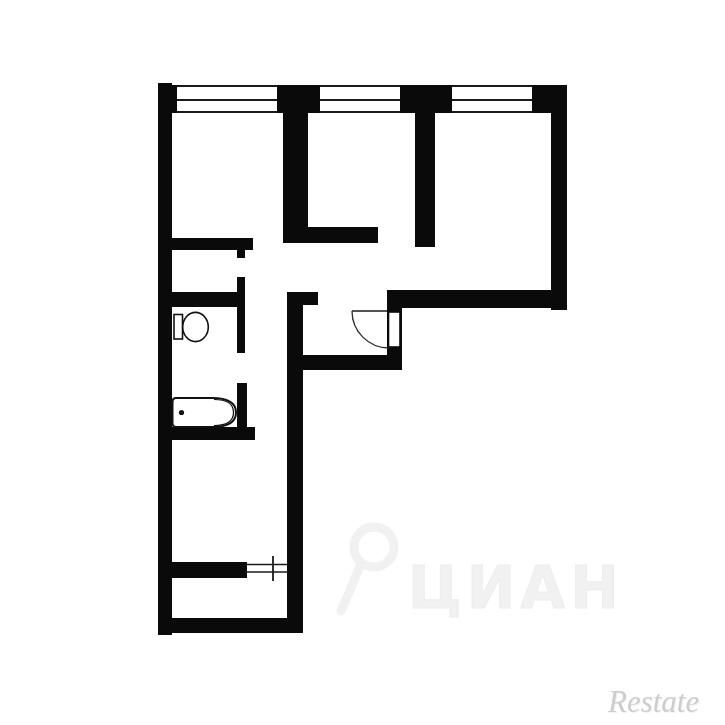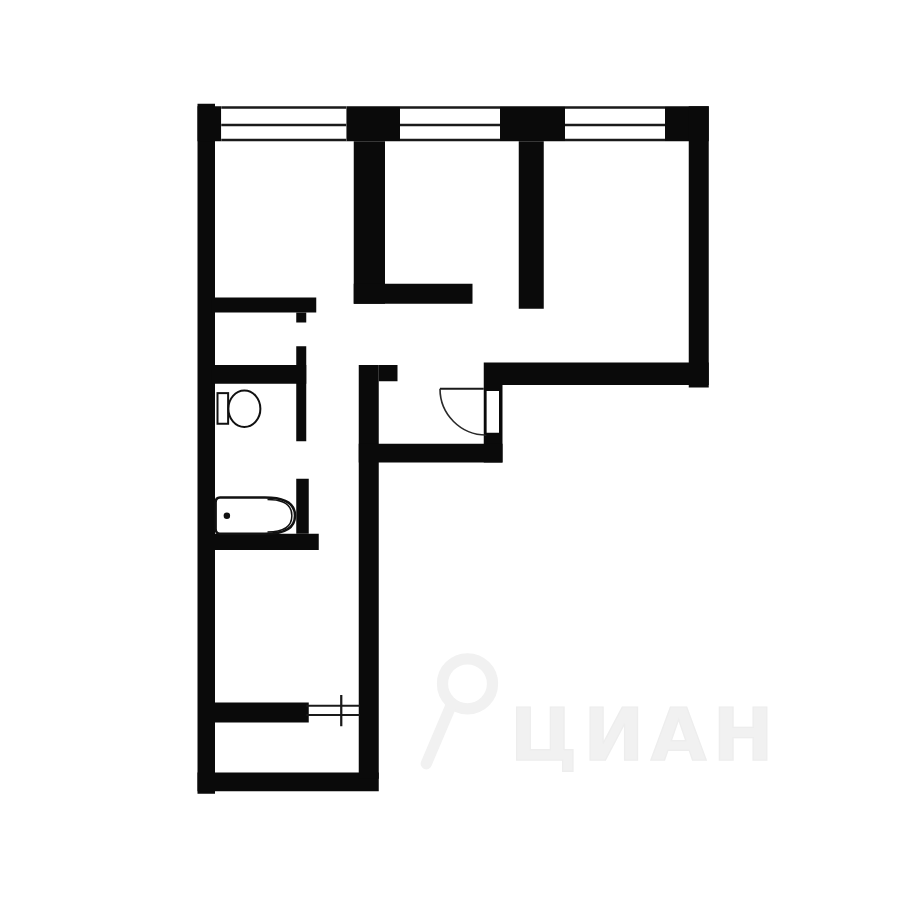--- a/index.html
+++ b/index.html
@@ -90,13 +90,14 @@
       <line x1="273" y1="556" x2="273" y2="581" stroke="#1a1a1a" stroke-width="1.8"></line>
     </g>
 
     <g opacity="1">
       <circle cx="374" cy="547" r="20" fill="none" stroke="#f1f1f1" stroke-width="9"></circle>
       <path d="M 361 564 L 341 611" fill="none" stroke="#f1f1f1" stroke-width="9" stroke-linecap="round"></path>
     </g>
   </svg>
 
   <div class="wm-center">ЦИАН</div>
+  <div class="wm-corner">Restate</div>
 </div>
 
 </body></html>

